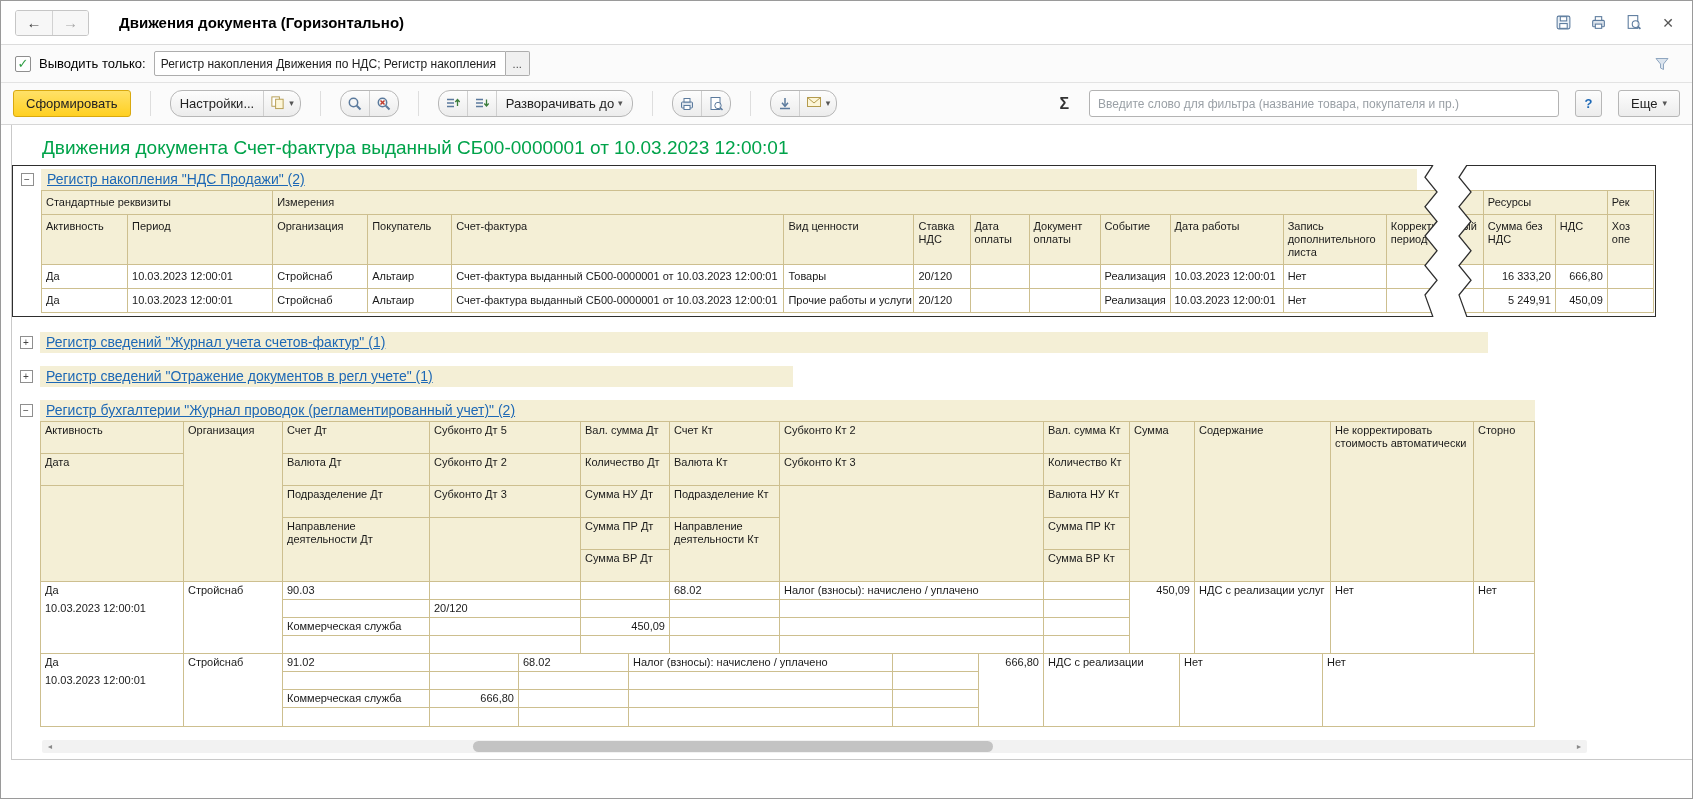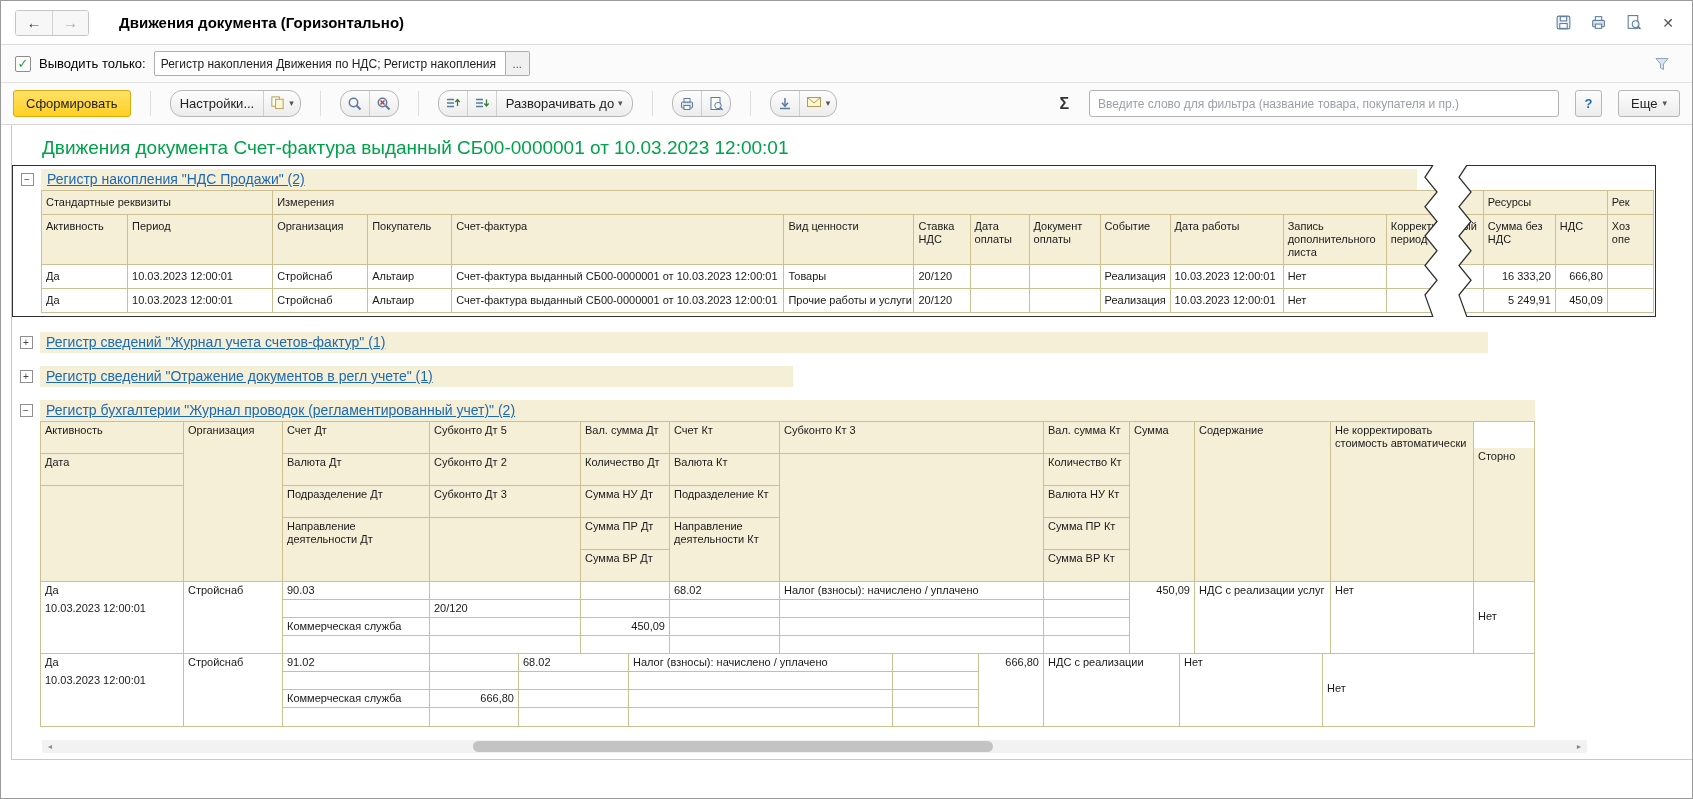--- a/index.html
+++ b/index.html
@@ -84,21 +84,21 @@
   .hfill{flex:1;border-bottom:none;}
   .bk-rec{display:flex;height:72px;border-bottom:1px solid var(--tan);}
   .bk-rec:last-child{border-bottom:none;}
   .bkd{display:flex;flex-direction:column;border-right:1px solid var(--tan);background:#fff;}
   .bkd:last-child{border-right:none;}
   .dcell{height:18px;line-height:17px;border-bottom:1px solid var(--tan);padding:0 4px;font-size:11px;overflow:hidden;white-space:nowrap;flex:none;}
   .dcell.nb{border-bottom:none;}
   .dline{height:18px;line-height:17px;padding:0 4px;font-size:11px;overflow:hidden;white-space:nowrap;flex:none;}
   .bw1{width:143px;} .bw2{width:99px;} .bw3{width:147px;} .bw4{width:151px;} .bw5{width:89px;}
   .bw6{width:110px;} .bw7{width:264px;} .bw8{width:86px;} .bw9{width:65px;} .bw10{width:136px;}
-  .bw11{width:143px;} .bw12{width:60px;margin-top:26px;}
+  .bw11{width:143px;} .bw12{width:60px;}
 
   
   .hscroll{position:absolute;left:30px;bottom:6px;width:1545px;height:13px;background:#f2f2f2;border-radius:2px;display:flex;align-items:center;}
   .harrow{width:16px;text-align:center;font-size:7px;color:#8a8a8a;cursor:pointer;line-height:13px;}
   .htrack{position:relative;flex:1;height:100%;}
   .hthumb{position:absolute;left:415px;width:520px;top:1px;bottom:1px;background:#c3c3c3;border-radius:6px;cursor:grab;}
 </style>
 </head>
 <body>
 
@@ -416,20 +416,21 @@
           <div class="hcell h32">Сумма ПР Дт</div>
           <div class="hcell hfill">Сумма ВР Дт</div>
         </div>
         <div class="bkh bw6">
           <div class="hcell h32">Счет Кт</div>
           <div class="hcell h32">Валюта Кт</div>
           <div class="hcell h32">Подразделение Кт</div>
           <div class="hcell hfill">Направление деятельности Кт</div>
         </div>
         <div class="bkh bw7">
+          <div class="hcell h32">Субконто Кт 2</div>
           <div class="hcell h32">Субконто Кт 3</div>
           <div class="hcell hfill"></div>
         </div>
         <div class="bkh bw8">
           <div class="hcell h32">Вал. сумма Кт</div>
           <div class="hcell h32">Количество Кт</div>
           <div class="hcell h32">Валюта НУ Кт</div>
           <div class="hcell h32">Сумма ПР Кт</div>
           <div class="hcell hfill">Сумма ВР Кт</div>
         </div>

